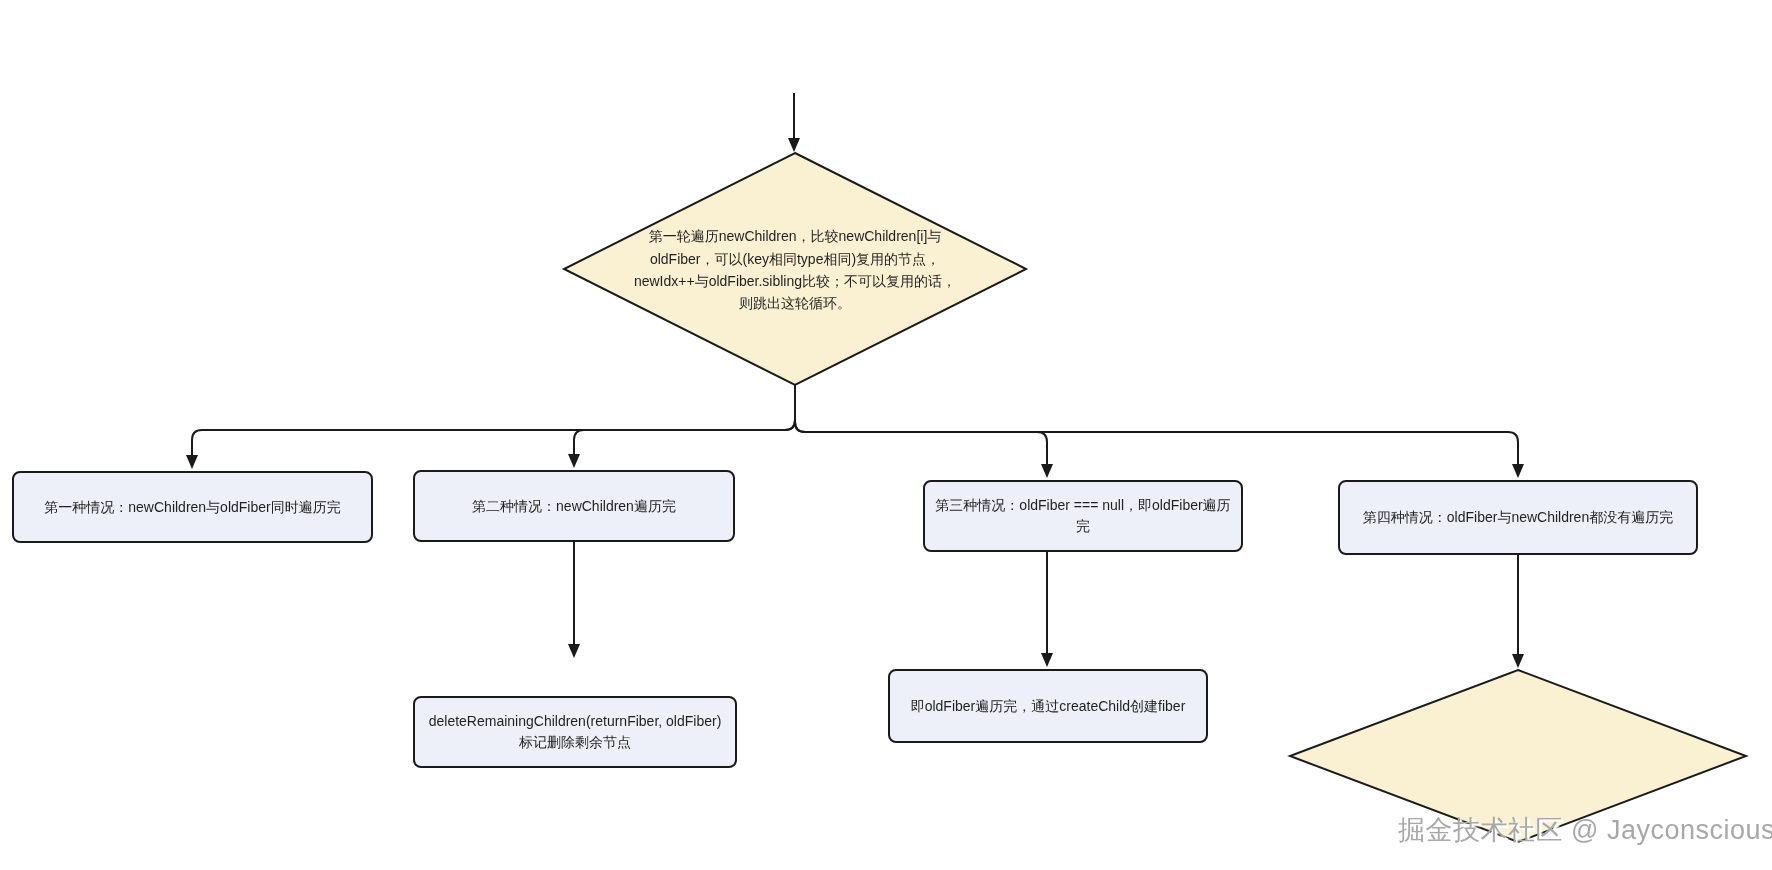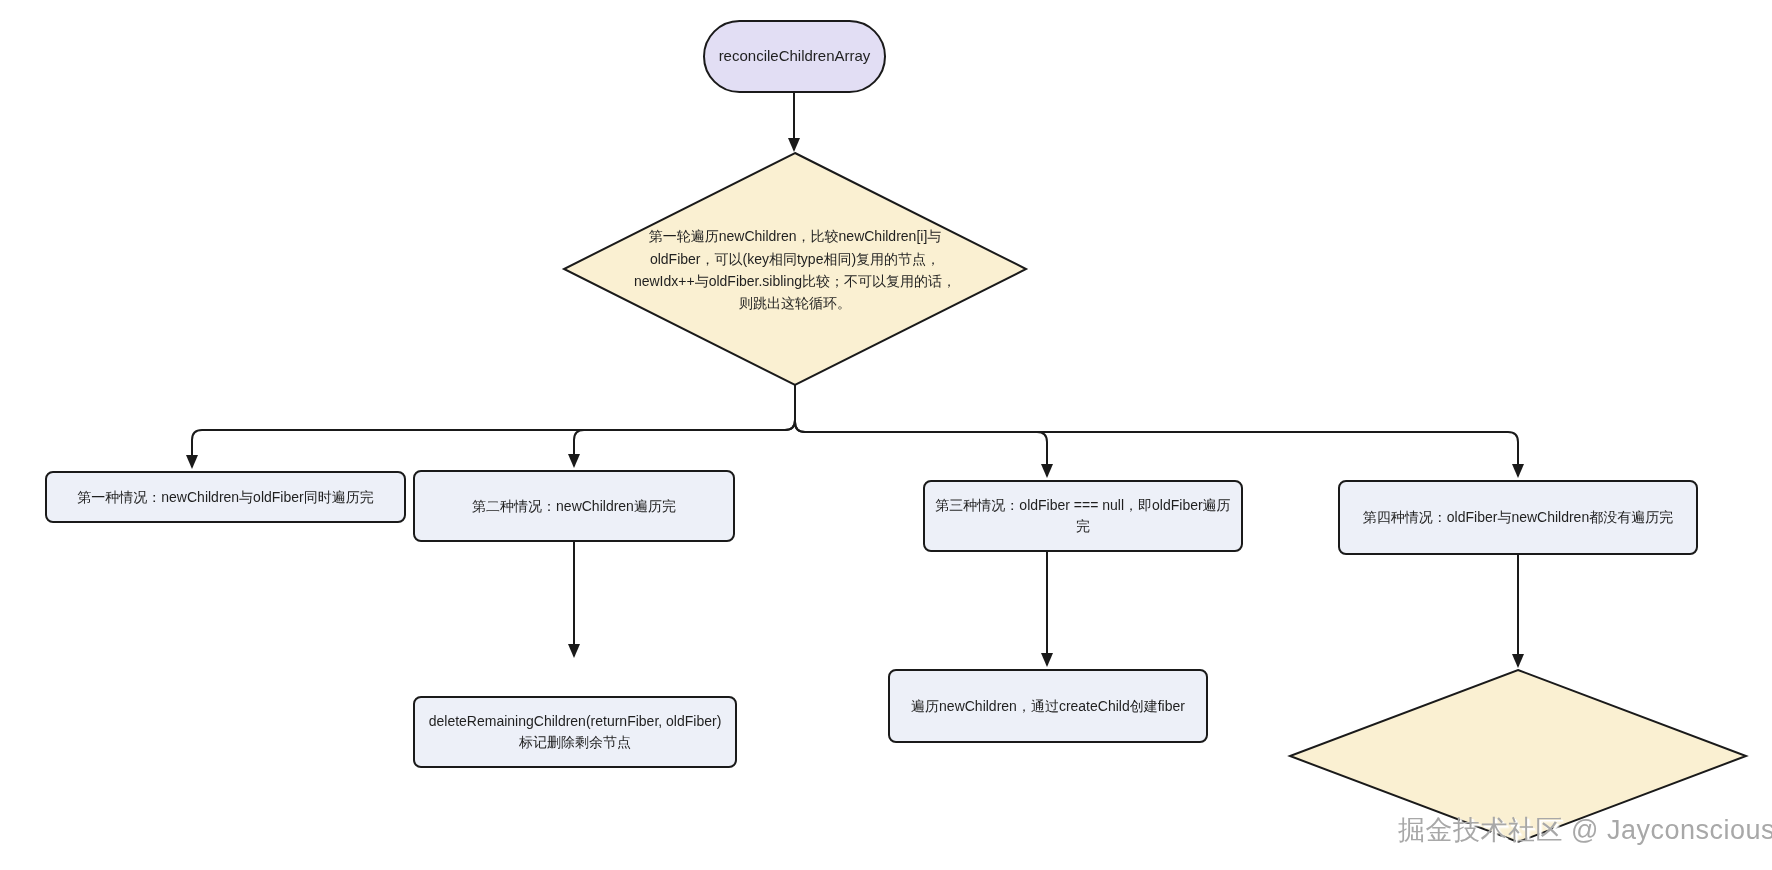--- a/index.html
+++ b/index.html
@@ -34,21 +34,21 @@
     color:var(--text,#1f1f1f);
   }
   .watermark{
     position:absolute;left:1398px;top:812px;
     font-size:27px;letter-spacing:.5px;white-space:nowrap;
     color:var(--watermark,#a8a8a8);
     text-shadow:2px 2px 0 #ffffff,3px 3px 2px rgba(255,255,255,.9);
   }
   
   .n-start{left:703px;top:20px;width:183px;height:73px;}
-  .n-case1{left:12px; top:471px;width:361px;height:52px;margin-left:33px;}
+  .n-case1{left:12px; top:471px;width:361px;height:72px;}
   .n-case2{left:413px;top:470px;width:322px;height:72px;justify-content:center;}
   .n-case3{left:887px;top:480px;width:320px;height:72px;margin-left:36px;}
   .n-case4{left:1338px;top:480px;width:360px;height:75px;text-align:center;}
   .n-act2{left:413px;top:696px;width:324px;height:72px;}
   .n-act3{left:888px;top:669px;width:320px;height:74px;}
   .d1{left:628px;top:192px;width:334px;height:156px;}
   .d2{left:1372px;top:694px;width:292px;height:124px;}
 </style>
 </head>
 <body>
@@ -68,23 +68,20 @@
     <path class="edge" d="M795,385 V422 Q795,432 805,432 H1037 Q1047,432 1047,442 V476" marker-end="url(#arrow)"></path>
     <path class="edge" d="M795,385 V422 Q795,432 805,432 H1508 Q1518,432 1518,442 V476" marker-end="url(#arrow)"></path>
     <path class="edge" d="M574,542 V656" marker-end="url(#arrow)"></path>
     <path class="edge" d="M1047,552 V665" marker-end="url(#arrow)"></path>
     <path class="edge" d="M1518,555 V666" marker-end="url(#arrow)"></path>
 
     <polygon class="decision-shape" points="795,153 1026,269 795,385 564,269"></polygon>
     <polygon class="decision-shape" points="1518,670 1746,756 1518,842 1290,756"></polygon>
   </svg>
 
-  <div class="node stadium n-start">
-    <span>reconcileChildrenArray</span>
-  </div>
 
   <div class="diamond-text d1">
     <span>第一轮遍历newChildren，比较newChildren[i]与oldFiber，可以(key相同type相同)复用的节点，newIdx++与oldFiber.sibling比较；不可以复用的话，则跳出这轮循环。</span>
   </div>
 
   <div class="node n-case1">
     <span>第一种情况：newChildren与oldFiber同时遍历完</span>
   </div>
 
   <div class="node n-case2">
@@ -97,19 +94,19 @@
 
   <div class="node n-case4">
     <span>第四种情况：oldFiber与newChildren都没有遍历完</span>
   </div>
 
   <div class="node n-act2">
     <span>deleteRemainingChildren(returnFiber, oldFiber)标记删除剩余节点</span>
   </div>
 
   <div class="node n-act3">
-    <span>遍历newChildren，通过createChild创建fiber</span>
+    <span>即oldFiber遍历完，通过createChild创建fiber</span>
   </div>
 
 
   <div class="watermark">掘金技术社区 @ Jayconscious</div>
 
 </div>
 
 </body></html>

